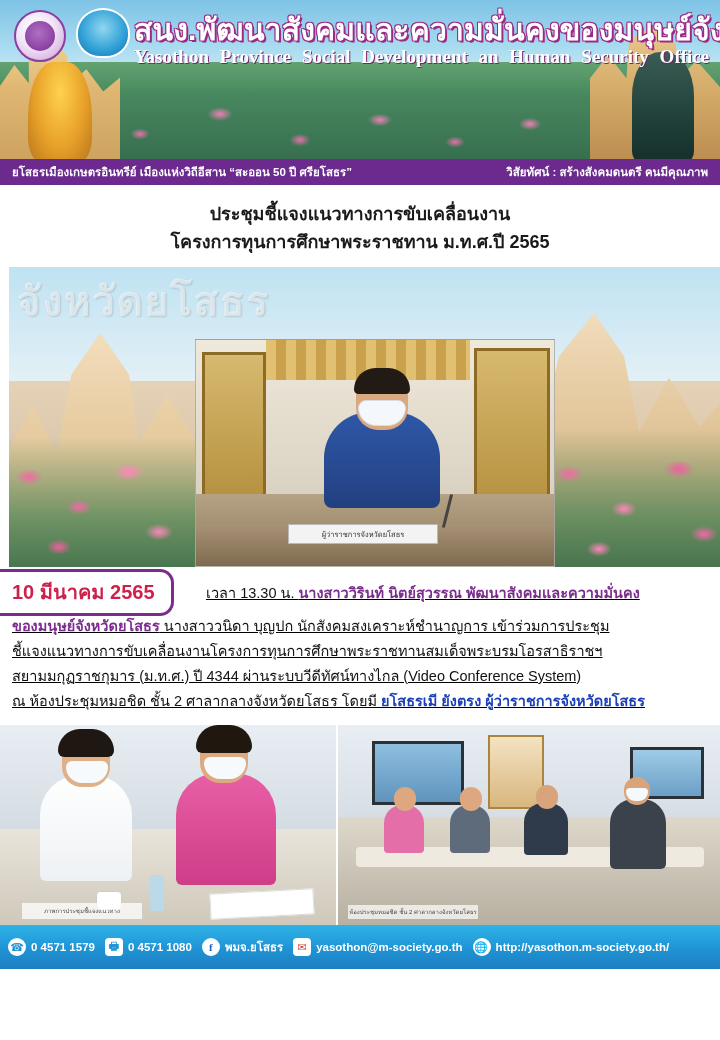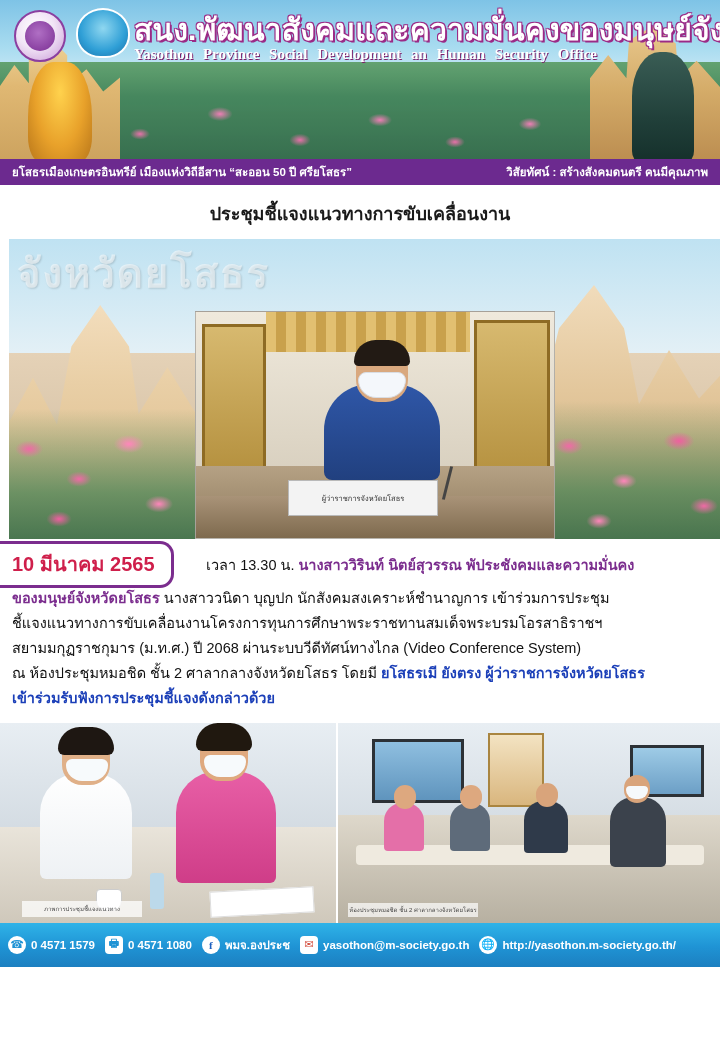--- a/index.html
+++ b/index.html
@@ -77,21 +77,21 @@
   .hdr-title-th {
     position:absolute; left:134px; top:6px; width:580px;
     font-family: "Liberation Sans", sans-serif;
     font-size: 30px; font-weight:bold; color:#ffffff;
     text-shadow: 2px 2px 0 #9b2a86, -1px -1px 0 #9b2a86, 1px -1px 0 #9b2a86, -1px 1px 0 #9b2a86;
     letter-spacing: .2px; white-space: nowrap;
   }
   .hdr-title-en {
     position:absolute; left:134px; top:46px; width:580px;
     font-family: "Liberation Serif", serif;
-    font-size: 15px; font-weight:bold; color:#ffffff;
+    font-size: 19px; font-weight:bold; color:#ffffff;
     text-shadow: 1px 1px 0 #7b1f6b;
     word-spacing: 6px; white-space: nowrap;
   }
   .hdr-bottom-bar {
     position:absolute; left:0; bottom:0; width:720px; height:26px;
     background:#6c2a8f;
     display:flex; align-items:center; justify-content:space-between;
     padding: 0 12px;
     gap: 16px;
   }
@@ -202,32 +202,32 @@
   }
   .ins-person-hair {
     position:absolute; left:158px; bottom:172px; width:56px; height:26px;
     background: #221a14; border-radius: 28px 28px 6px 6px;
   }
   .ins-person-mask {
     position:absolute; left:162px; bottom:140px; width:48px; height:26px;
     background: #f4f7fb; border-radius: 8px 8px 18px 18px; border:1px solid #d9dde3;
   }
   .ins-nameplate {
-    position:absolute; left:92px; bottom:22px; width:150px; height:36px;
+    position:absolute; left:92px; bottom:22px; width:150px; height:20px;
     background: #f3f3f3; border:1px solid #b9b9b9;
     font-family:Liberation Sans, sans-serif; font-size:7.5px; color:#333;
     display:flex; align-items:center; justify-content:center; white-space:nowrap;
   }
   .ins-mic {
     position:absolute; left:250px; bottom:38px; width:3px; height:34px;
     background:#444; transform: rotate(14deg);
   }
 
   
-  .body-sec { position:relative; width:720px; background:#fff; padding: 8px 0 2px 0; }
+  .body-sec { position:relative; width:720px; background:#fff; padding: 8px 0 2px 0; text-decoration: underline; }
   .date-badge {
     position:absolute; left:0; top:2px;
     background:#ffffff;
     border: 3px solid #7b2d8e;
     border-left: none;
     border-radius: 0 14px 14px 0;
     padding: 4px 16px 5px 12px;
     font-family:"Liberation Sans", sans-serif;
     font-size: 20px; font-weight:bold; color:#cf1f4b;
     white-space:nowrap;
@@ -325,20 +325,21 @@
     <div class="hdr-title-th">สนง.พัฒนาสังคมและความมั่นคงของมนุษย์จังหวัดยโสธร</div>
     <div class="hdr-title-en">Yasothon  Province  Social  Development  an Human  Security  Office</div>
     <div class="hdr-bottom-bar">
       <span>ยโสธรเมืองเกษตรอินทรีย์ เมืองแห่งวิถีอีสาน “สะออน 50 ปี ศรียโสธร”</span>
       <span>วิสัยทัศน์ : สร้างสังคมดนตรี คนมีคุณภาพ</span>
     </div>
   </div>
 
   <div class="title-block">
     <div class="title-line">ประชุมชี้แจงแนวทางการขับเคลื่อนงาน</div>
+    <div class="title-line">โครงการทุนการศึกษาพระราชทาน  ม.ท.ศ.ปี 2565</div>
   </div>
 
   <div class="main-photo">
     <div class="mp-sky"></div>
     <div class="mp-temple-l"></div>
     <div class="mp-temple-r"></div>
     <div class="mp-flower-l"></div>
     <div class="mp-flower-r"></div>
     <div class="mp-wm">จังหวัดยโสธร</div>
 
@@ -354,28 +355,27 @@
       <div class="ins-person-hair"></div>
       <div class="ins-person-mask"></div>
       <div class="ins-mic"></div>
       <div class="ins-nameplate">ผู้ว่าราชการจังหวัดยโสธร</div>
     </div>
   </div>
 
   <div class="body-sec">
     <div class="date-badge">10 มีนาคม 2565</div>
     <div class="body-text">
-      <span>เวลา 13.30 น. </span><span class="hl">นางสาววิรินท์ นิตย์สุวรรณ พัประชังคมและความมั่นคง</span>
+      <span>เวลา 13.30 น. </span><span class="hl">นางสาววิรินท์ นิตย์สุวรรณ พัฒนาสังคมและความมั่นคง</span>
     </div>
     <div class="body-text2">
       <span class="hl">ของมนุษย์จังหวัดยโสธร</span><span> นางสาววนิดา  บุญปก นักสังคมสงเคราะห์ชำนาญการ เข้าร่วมการประชุม</span><br>
       <span>ชี้แจงแนวทางการขับเคลื่อนงานโครงการทุนการศึกษาพระราชทานสมเด็จพระบรมโอรสาธิราชฯ</span><br>
-      <span>สยามมกุฏราชกุมาร (ม.ท.ศ.)  ปี 2068 ผ่านระบบวีดีทัศน์ทางไกล (Video Conference System)</span><br>
+      <span>สยามมกุฏราชกุมาร (ม.ท.ศ.)  ปี 4344 ผ่านระบบวีดีทัศน์ทางไกล (Video Conference System)</span><br>
       <span>ณ ห้องประชุมหมอชิด ชั้น 2 ศาลากลางจังหวัดยโสธร โดยมี </span><span class="hl-blue">ยโสธรเมี ยังตรง ผู้ว่าราชการจังหวัดยโสธร</span><br>
-      <span class="hl-blue">เข้าร่วมรับฟังการประชุมชี้แจงดังกล่าวด้วย</span>
     </div>
   </div>
 
   <div class="photo-strip">
     <div class="ph ph-a">
       <div class="wall"></div>
       <div class="tablev"></div>
       <div class="figA1"></div>
       <div class="figA1h"></div>
       <div class="figA1hair"></div>
@@ -413,21 +413,21 @@
     <div class="f-item">
       <span class="f-ico">☎</span>
       <span class="txt">0 4571 1579</span>
     </div>
     <div class="f-item">
       <span class="f-ico sq">🖶</span>
       <span class="txt">0 4571 1080</span>
     </div>
     <div class="f-item">
       <span class="f-ico fb">f</span>
-      <span class="txt">พมจ.องประช</span>
+      <span class="txt">พมจ.ยโสธร</span>
     </div>
     <div class="f-item">
       <span class="f-ico mail sq">✉</span>
       <span class="txt">yasothon@m-society.go.th</span>
     </div>
     <div class="f-item">
       <span class="f-ico web">🌐</span>
       <span class="txt">http://yasothon.m-society.go.th/</span>
     </div>
   </div>

